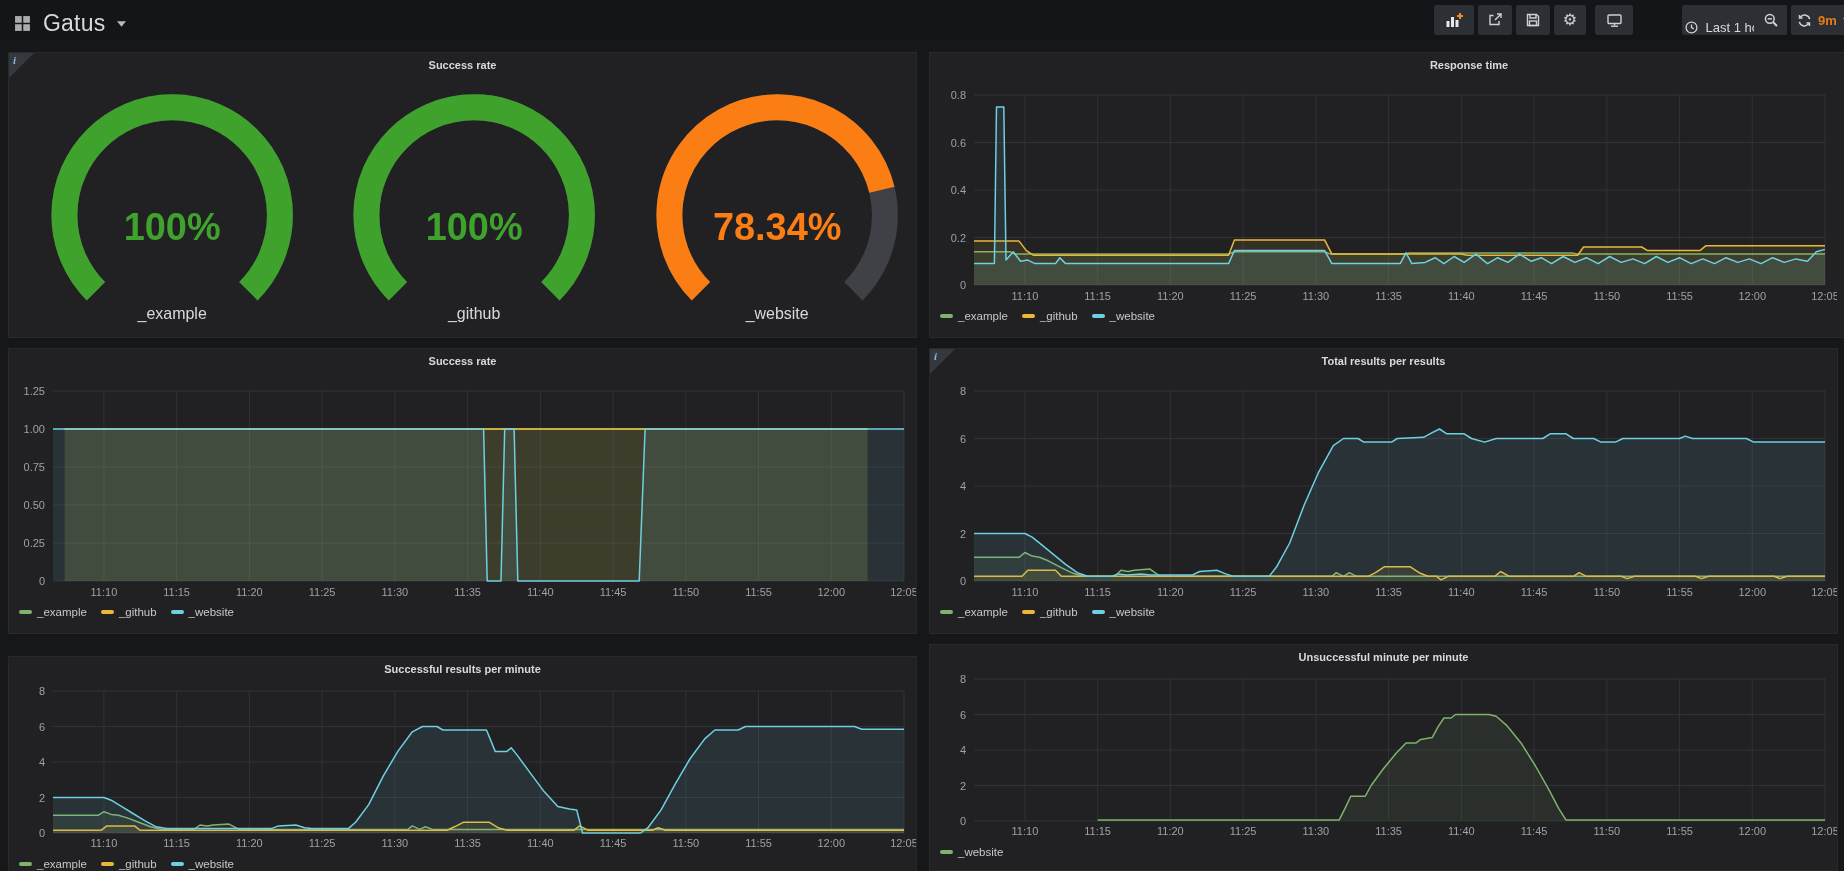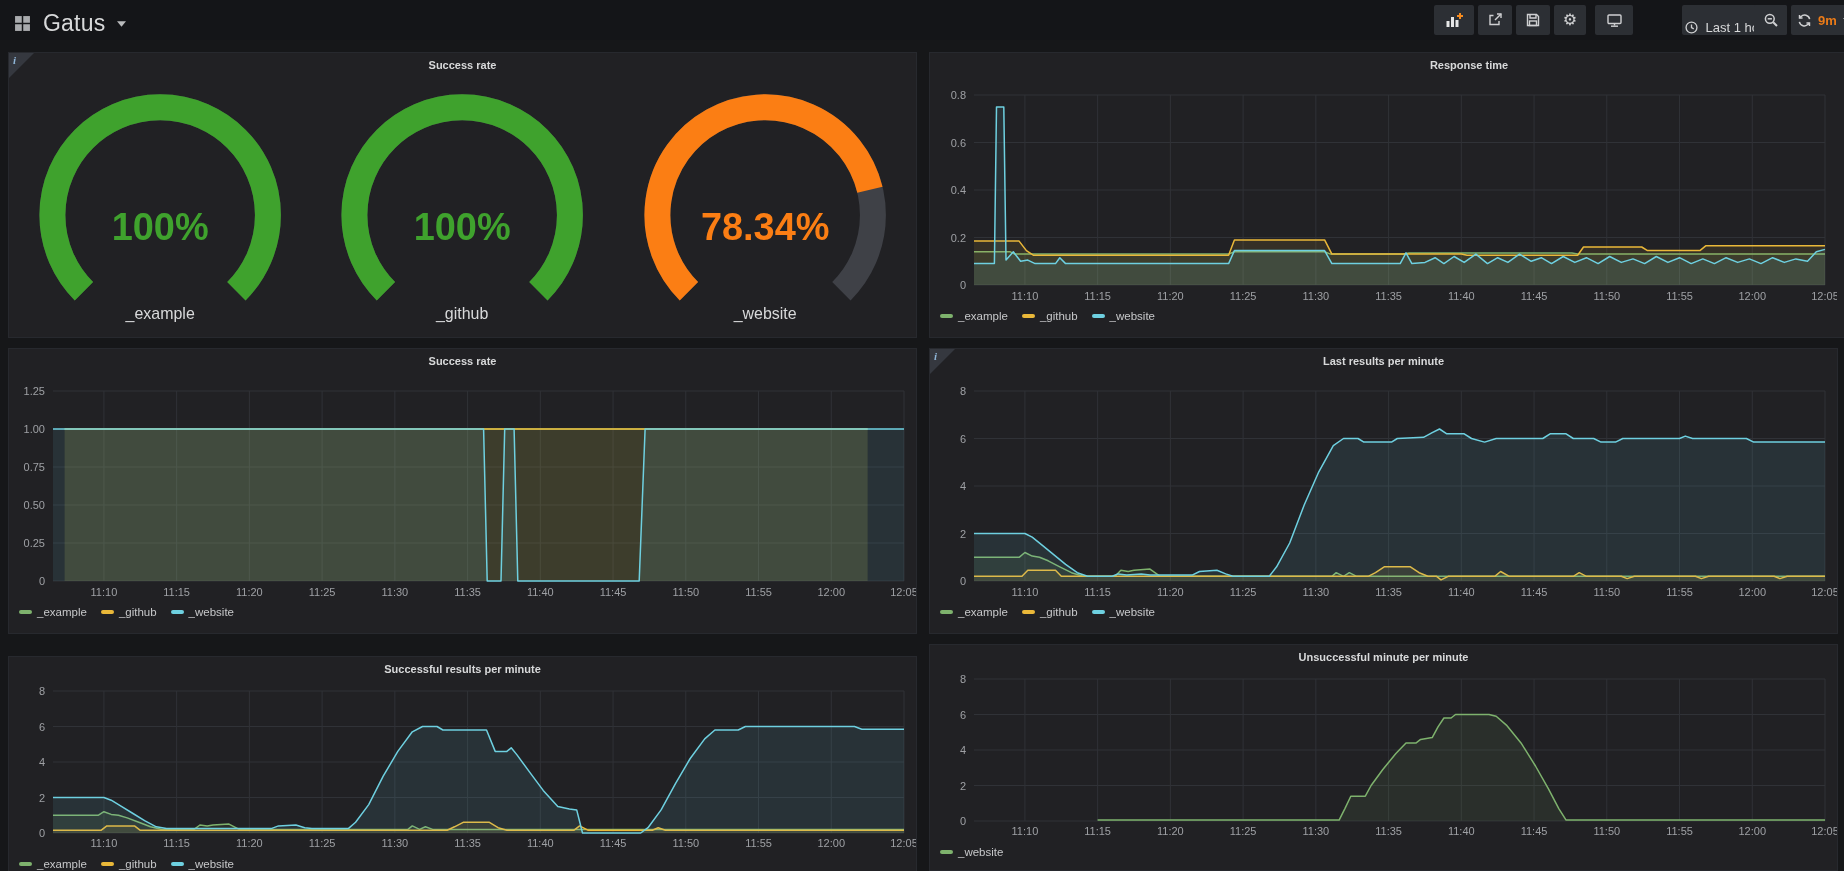--- a/index.html
+++ b/index.html
@@ -13,21 +13,21 @@
   .panel{position:absolute;background:#212124;border:1px solid #27292e;box-sizing:border-box;}
   .ptitle{position:absolute;left:0;top:6px;width:100%;text-align:center;color:#d8d9da;
     font-size:11px;font-weight:600;cursor:pointer;}
   .chart{position:absolute;left:0;top:0;}
   .legend{position:absolute;left:10px;display:flex;gap:14px;align-items:center;}
   .legitem{display:flex;align-items:center;gap:5px;color:#c7c8ca;font-size:11.5px;cursor:pointer;}
   .legitem .sw{display:inline-block;width:13px;height:4px;border-radius:2px;}
   .corner{position:absolute;top:0;left:0;width:0;height:0;border-top:25px solid #35383f;
     border-right:25px solid transparent;cursor:pointer;}
   .corner b{position:absolute;top:-24px;left:4px;color:#8fb6d8;font:italic bold 11px "Liberation Serif",serif;}
-  .gaugerow{position:absolute;left:0;top:36px;width:100%;display:flex;}
+  .gaugerow{position:absolute;left:12px;top:36px;width:100%;display:flex;}
   svg{display:block;}
   text{font-family:"Liberation Sans","DejaVu Sans",sans-serif;}
 </style>
 </head>
 <body>
 
 <div class="navbar">
   <div class="brand">
     <span style="cursor:pointer">
       <svg width="17" height="17" viewBox="0 0 16 16">
@@ -260,21 +260,21 @@
         <i class="sw" style="background: rgb(110, 208, 224);"></i>
         <span>_website</span>
       </span>
     </div>
   </div>
 
 <div class="panel" style="left:929px;top:348px;width:909px;height:286px;">
   <div class="corner">
       <b>i</b>
     </div>
-  <div class="ptitle">Last results per minute</div>
+  <div class="ptitle">Total results per results</div>
   <div class="chart">
       <svg width="907" height="284">
         <line x1="44" y1="232" x2="895" y2="232" stroke="#303237" stroke-width="1"></line>
         <text x="36" y="236" text-anchor="end" font-size="11" fill="#9ea0a4">0</text>
         <line x1="44" y1="184.5" x2="895" y2="184.5" stroke="#303237" stroke-width="1"></line>
         <text x="36" y="188.5" text-anchor="end" font-size="11" fill="#9ea0a4">2</text>
         <line x1="44" y1="137" x2="895" y2="137" stroke="#303237" stroke-width="1"></line>
         <text x="36" y="141" text-anchor="end" font-size="11" fill="#9ea0a4">4</text>
         <line x1="44" y1="89.5" x2="895" y2="89.5" stroke="#303237" stroke-width="1"></line>
         <text x="36" y="93.5" text-anchor="end" font-size="11" fill="#9ea0a4">6</text>

